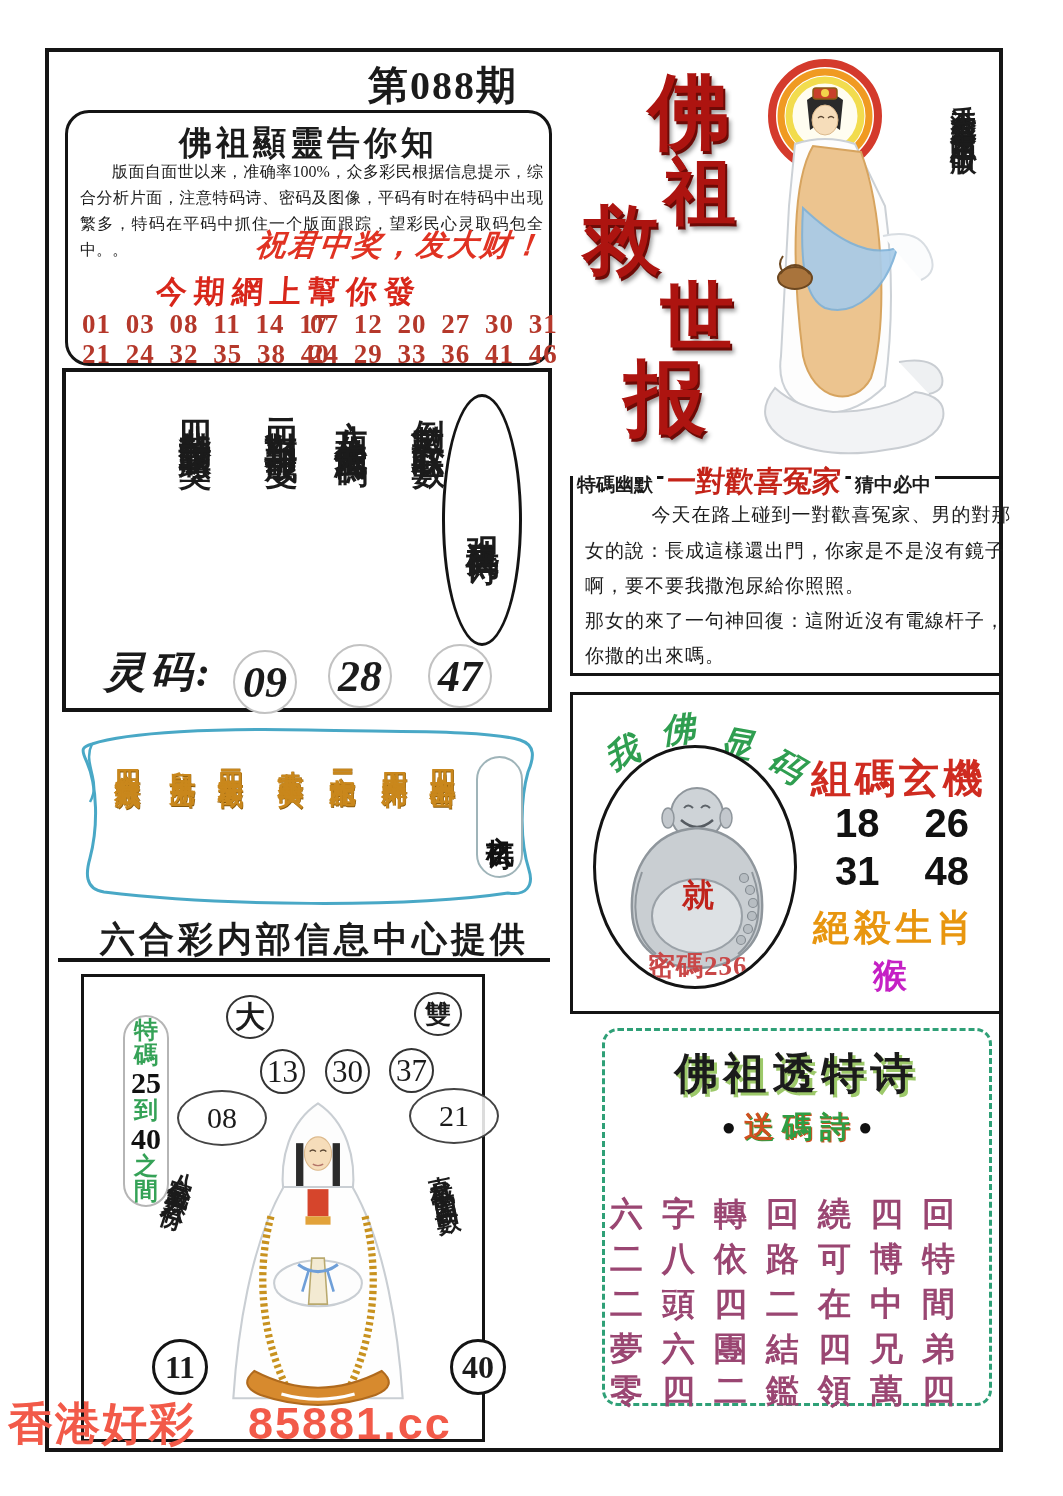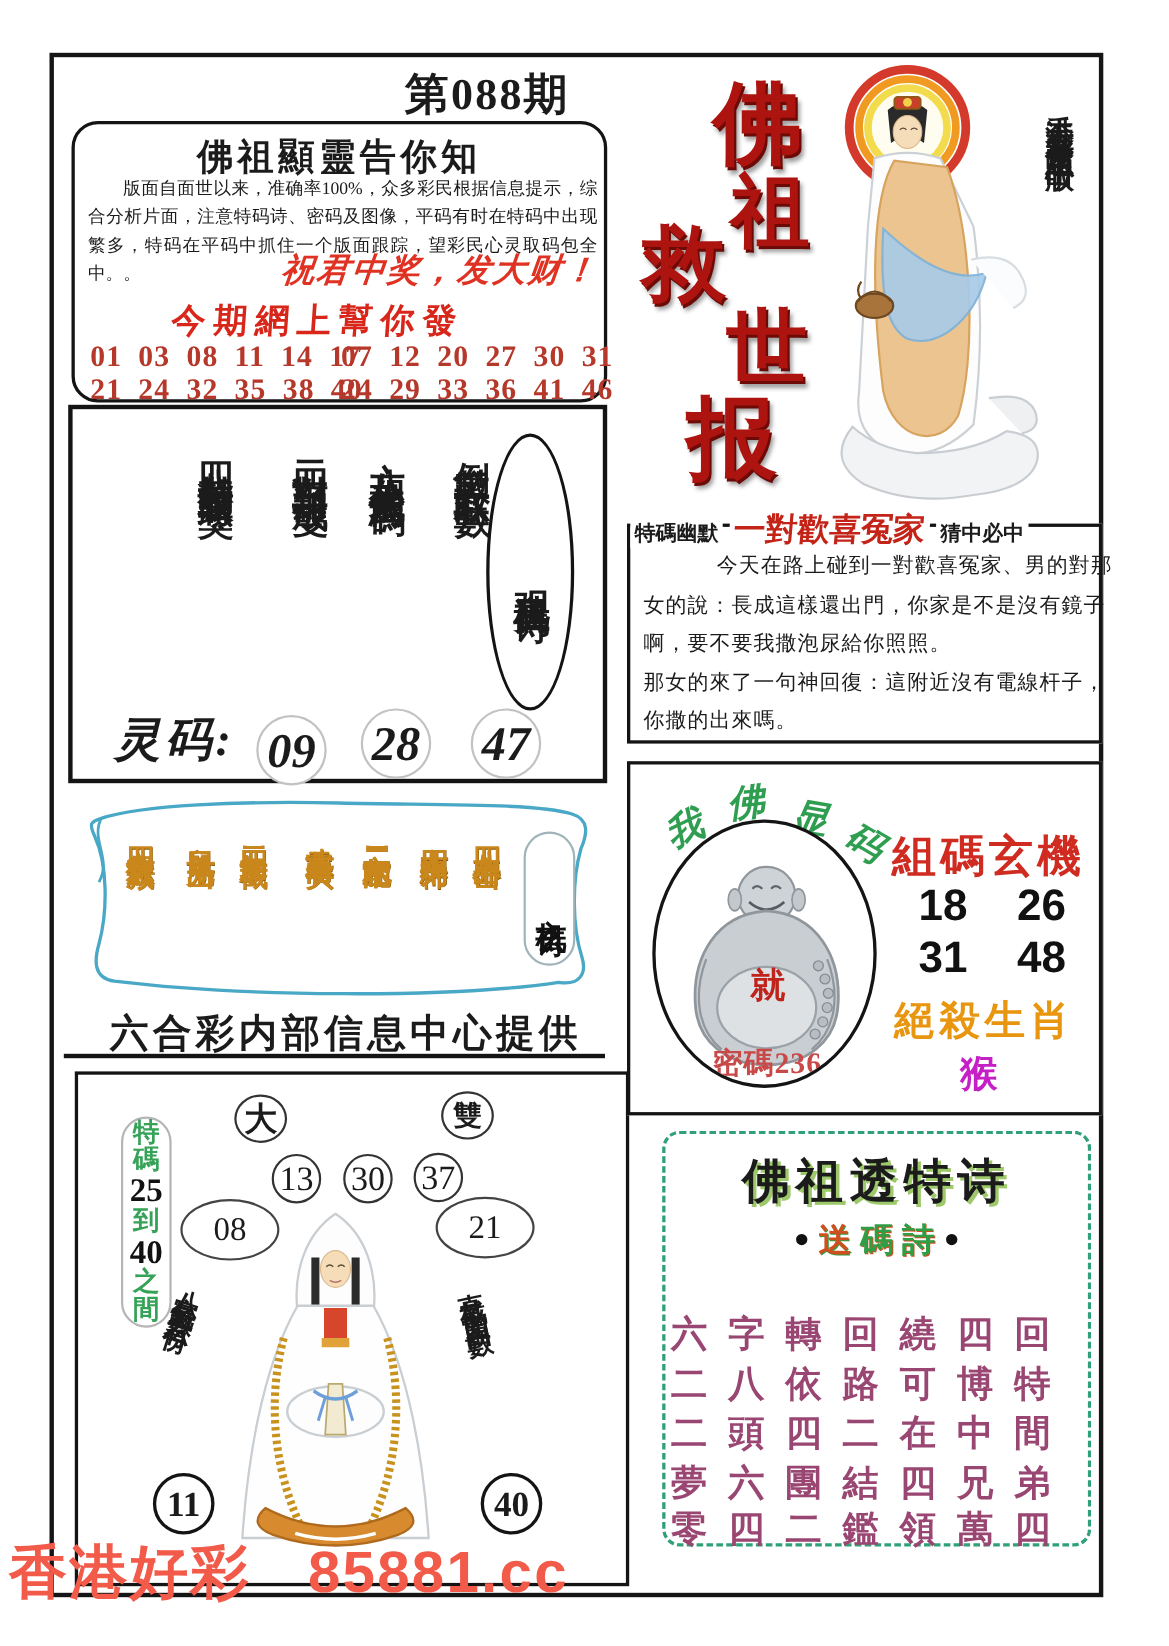--- a/index.html
+++ b/index.html
@@ -33,21 +33,21 @@
   
   .xuanji-wrap { left:68px; top:724px; width:478px; height:184px; }
   .xuanji-col { top:26px; height:146px; font-size:26px; letter-spacing:3px; color:#c9871c; text-shadow:0.5px 0.5px 0 #8a5a0a; }
   .xuanji-pill { left:408px; top:32px; width:47px; height:122px; border:2px solid #9fb4b9; border-radius:24px; display:flex; align-items:center; justify-content:center; background:#fff; }
   .xuanji-pill .vcol { font-size:28px; letter-spacing:3px; color:#111; }
 
   .provider-line { left:100px; top:916px; font-size:35px; font-weight:bold; letter-spacing:4px; }
   .provider-underline { left:58px; top:958px; width:492px; height:4px; background:#141414; }
 
   
-  .guanyin-box { left:68px; top:974px; width:504px; height:468px; border:3px solid #141414; background:#fff; }
+  .guanyin-box { left:81px; top:974px; width:404px; height:468px; border:3px solid #141414; background:#fff; }
   .range-pill { left:39px; top:38px; width:46px; height:192px; border:2px solid #b5b5b5; border-radius:23px; display:flex; flex-direction:column; align-items:center; justify-content:center; background:#fff; }
   .range-green { color:#35a257; font-size:24px; font-weight:bold; width:26px; word-break:break-all; text-align:center; line-height:1.05; }
   .range-num { color:#111; font-size:30px; font-weight:bold; line-height:1; }
   .ring { border:2.5px solid #333; border-radius:50%; display:flex; align-items:center; justify-content:center; background:rgba(255,255,255,.85); }
   .ring-han { font-size:30px; font-weight:bold; }
   .ring-num { font-size:31px; }
   .oval-num { border:2.5px solid #444; border-radius:50%; display:flex; align-items:center; justify-content:center; font-size:30px; background:rgba(255,255,255,.85); }
   .corner-circle { width:56px; height:56px; border:3px solid #141414; border-radius:50%; display:flex; align-items:center; justify-content:center; font-size:32px; font-weight:bold; background:#fff; }
   .verse { writing-mode:vertical-rl; font-size:24px; font-weight:bold; letter-spacing:6px; line-height:1; }
 
@@ -78,21 +78,21 @@
   .poem-box { left:602px; top:1028px; width:390px; height:378px; border:3px dashed #2fa077; border-radius:16px; background:#fff; }
   .poem-title { left:0; right:0; top:14px; text-align:center; font-size:43px; font-weight:bold; letter-spacing:6px; text-shadow:3px 3px 0 #9dc96a; }
   .poem-sub { left:0; right:0; top:76px; display:flex; justify-content:center; align-items:center; gap:8px; font-size:30px; font-weight:bold; }
   .poem-sub .dot { font-size:24px; color:#111; }
   .poem-sub .c1 { color:#d04f1f; text-shadow:1px 1px 0 #2f9e44; }
   .poem-sub .c2, .poem-sub .c3 { color:#2f9e44; text-shadow:1px 1px 0 #d04f1f; }
   .poem-row { left:0; right:10px; text-align:center; font-size:33px; font-weight:bold; color:#9a4672; letter-spacing:19px; line-height:1; white-space:nowrap; }
 
   
   .footer-banner { left:8px; top:1394px; display:flex; align-items:baseline; gap:52px; z-index:60; }
-  .footer-banner span { font-size:53px; font-weight:bold; color:#f25a49; letter-spacing:2px; font-family:"Liberation Sans","DejaVu Sans",sans-serif; }
+  .footer-banner span { font-size:45px; font-weight:bold; color:#f25a49; letter-spacing:2px; font-family:"Liberation Sans","DejaVu Sans",sans-serif; }
 </style>
 </head>
 <body>
 
 <div id="page">
 
   <div class="abs page-border"></div>
 
   <div class="abs issue-title">第088期</div>
 

